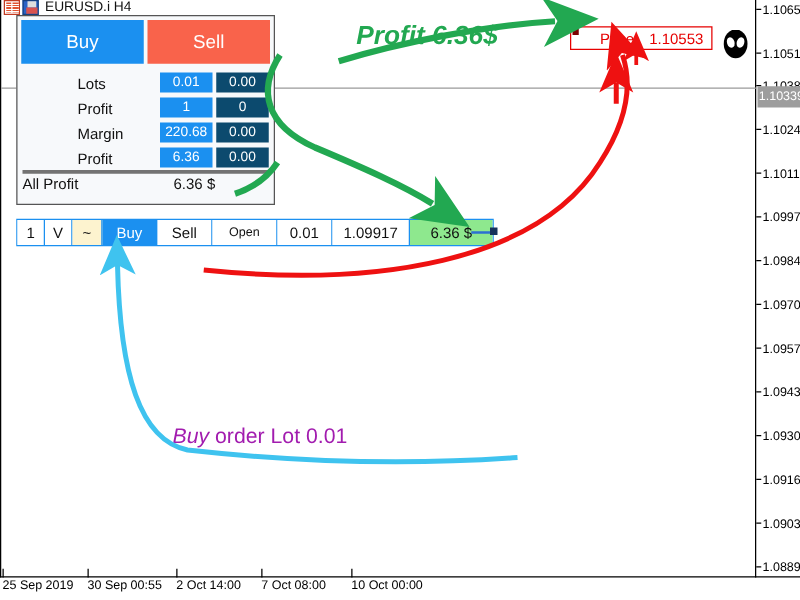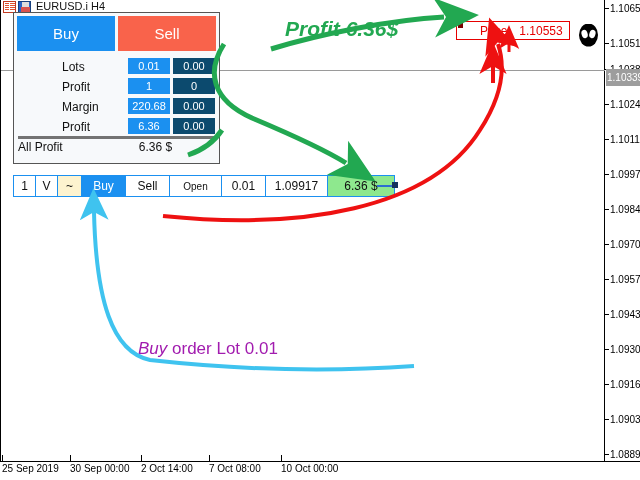--- a/index.html
+++ b/index.html
@@ -361,21 +361,21 @@
   <div class="ytick" style="top:414px;"><span class="dash"></span><span>1.09030</span></div>
   <div class="ytick" style="top:449px;"><span class="dash"></span><span>1.08895</span></div>
 
   <div class="xtick-mark" style="left:2px;"></div>
   <div class="xtick-mark" style="left:70px;"></div>
   <div class="xtick-mark" style="left:141px;"></div>
   <div class="xtick-mark" style="left:209px;"></div>
   <div class="xtick-mark" style="left:281px;"></div>
 
   <div class="xtick" style="left:2px;">25 Sep 2019</div>
-  <div class="xtick" style="left:70px;">30 Sep 00:00</div>
+  <div class="xtick" style="left:70px;">30 Sep 00:55</div>
   <div class="xtick" style="left:141px;">2 Oct 14:00</div>
   <div class="xtick" style="left:209px;">7 Oct 08:00</div>
   <div class="xtick" style="left:281px;">10 Oct 00:00</div>
 
   <div class="titlebar">
     <span class="tb-icons">
       <span class="ico-box ico-chart"></span><span class="ico-box ico-save"></span>
     </span><span class="tb-title">EURUSD.i H4</span>
   </div>
 

